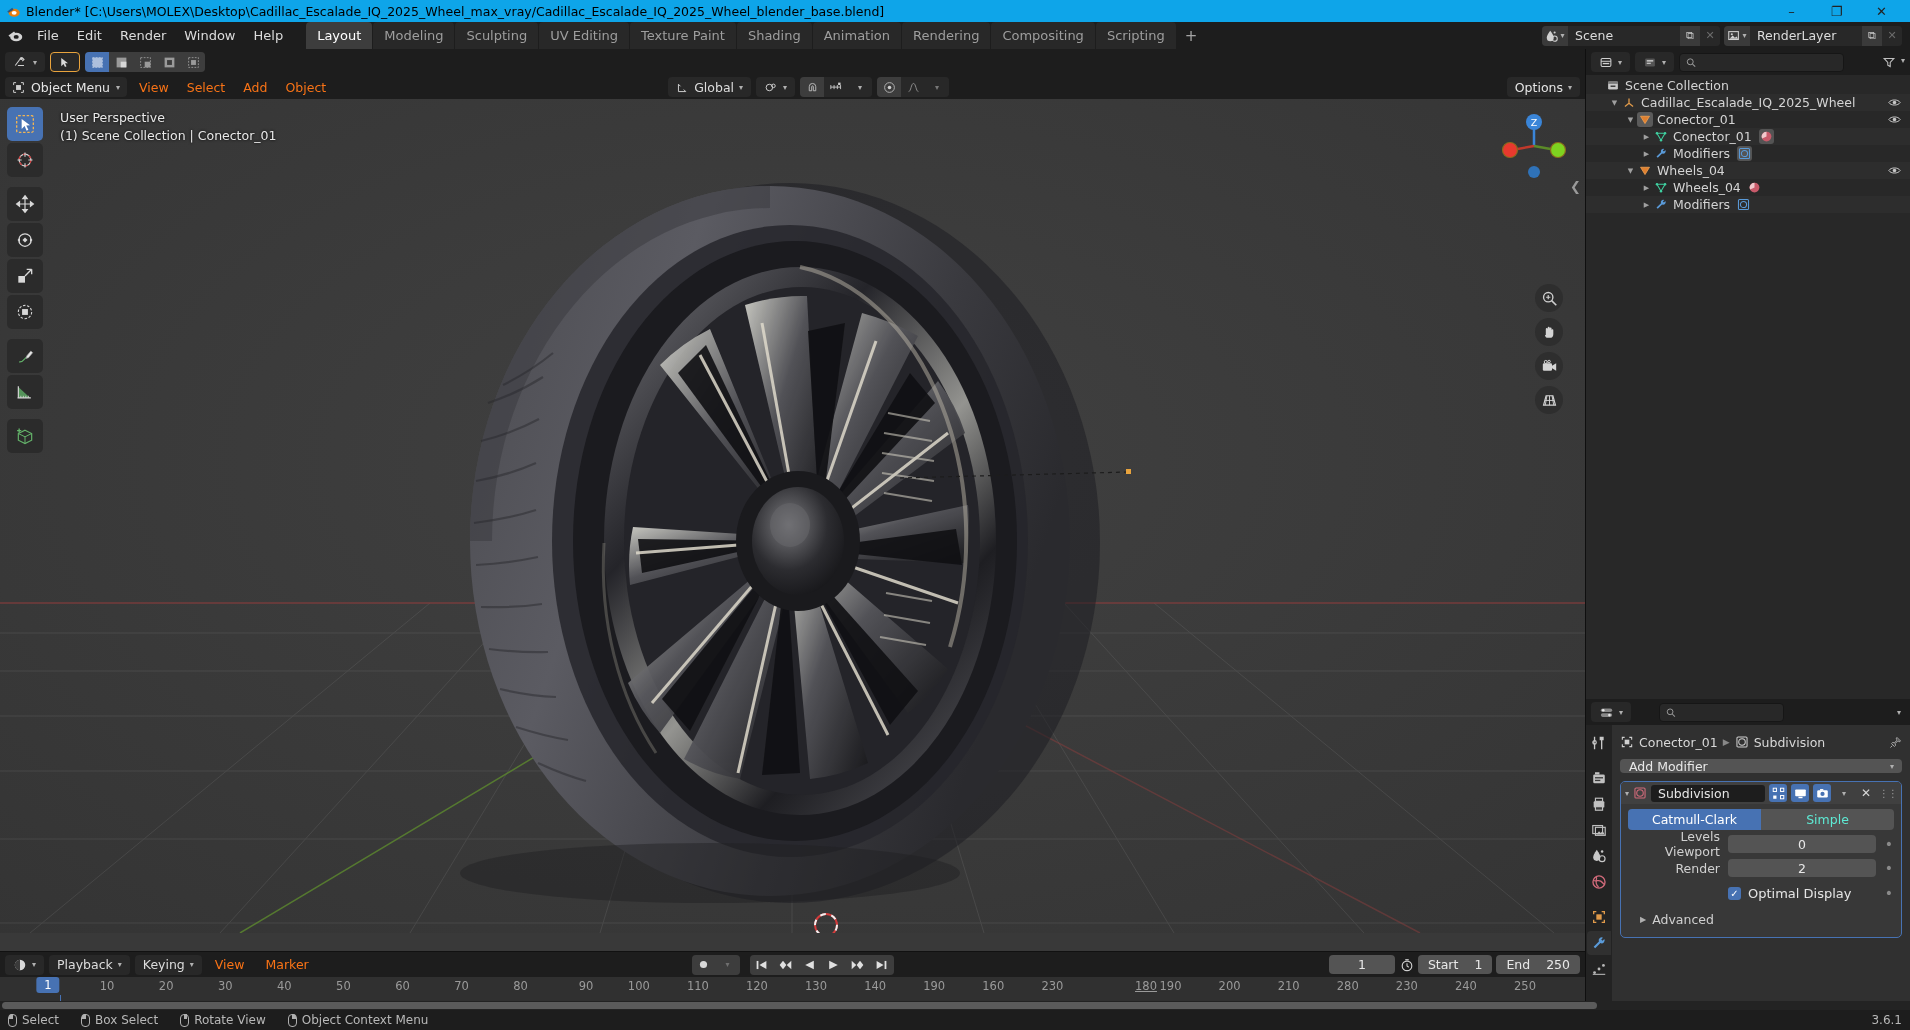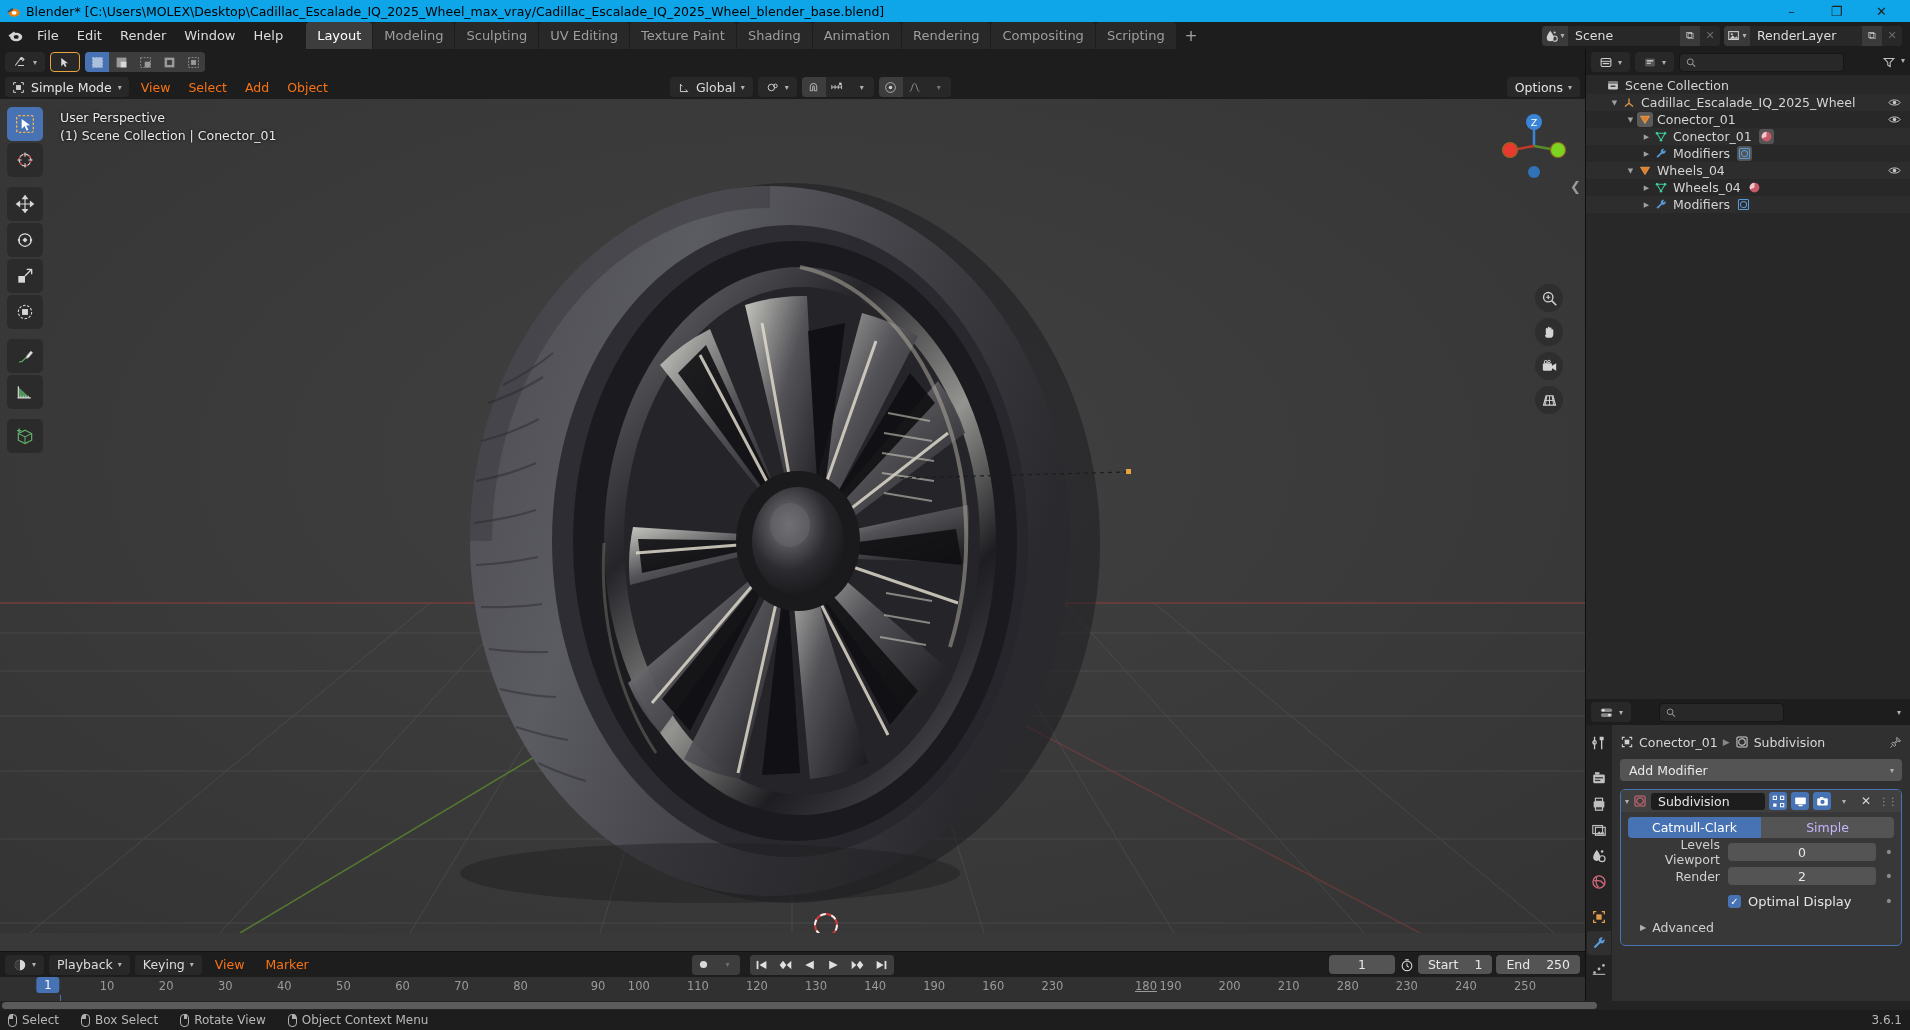--- a/index.html
+++ b/index.html
@@ -124,32 +124,32 @@
   .props-header { height:26px; background:#1d1d1d; display:flex; align-items:center; gap:6px; padding:0 5px; flex:0 0 26px; }
   .props-main { flex:1; display:flex; min-height:0; }
   .props-tabs { width:26px; flex:0 0 26px; background:#232323; display:flex; flex-direction:column; align-items:center; padding-top:6px; gap:2px; }
   .ptab { width:24px; height:24px; display:flex; align-items:center; justify-content:center; border-radius:4px 0 0 4px; }
   .ptab.active { background:#303030; }
   .ptab-gap { height:7px; }
   .props-content { flex:1; padding:6px 8px 0; overflow:hidden; }
   .breadcrumb { display:flex; align-items:center; gap:5px; height:22px; font-size:12.5px; color:#d8d8d8; }
   .bc-sep { color:#888; font-size:9px; }
   .add-mod {
-    margin-top:6px; height:22px; background:#545454; border-radius:4px; display:flex;
+    margin-top:6px; height:14px; background:#545454; border-radius:4px; display:flex;
     align-items:center; padding:0 9px; font-size:12.5px; color:#e8e8e8; position:relative;
   }
   .add-mod .chev { position:absolute; right:8px; }
   .mod-panel { margin-top:8px; border:1px solid #4772b3; border-radius:5px; background:#383838; overflow:hidden; }
   .mod-head { height:22px; background:#404040; display:flex; align-items:center; gap:4px; padding:0 4px; }
   .mod-name { background:#1d1d1d; border-radius:3px; height:17px; flex:1; display:flex; align-items:center; padding:0 7px; font-size:12.5px; color:#e5e5e5; }
   .mod-ibtn { width:18px;height:18px;display:flex;align-items:center;justify-content:center;border-radius:3px; }
   .mod-ibtn.on { background:#4772b3; }
   .mod-body { padding:5px 7px 8px; }
   .seg { display:flex; height:21px; border-radius:4px; overflow:hidden; }
-  .seg > div { flex:1; display:flex; align-items:center; justify-content:center; font-size:12.5px; background:#545454; color:#c4b5fd; }
+  .seg > div { flex:1; display:flex; align-items:center; justify-content:center; font-size:12.5px; background:#545454; color:#5eead4; }
   .seg > div.on { background:#4772b3; color:#ffffff; }
   .prop-row { display:flex; align-items:center; height:20px; margin-top:4px; gap:8px; }
   .prop-label { width:92px; text-align:right; font-size:12.5px; color:#d0d0d0; }
   .prop-val { flex:1; background:#545454; border-radius:4px; height:18px; display:flex; align-items:center; justify-content:center; font-size:12.5px; color:#e8e8e8; }
   .prop-dot { width:10px; text-align:center; color:#8a8a8a; font-size:14px; line-height:10px; }
   .chk-row { display:flex; align-items:center; height:20px; margin-top:5px; gap:7px; padding-left:100px; }
   .chk { width:13px;height:13px;background:#4772b3;border-radius:3px;display:flex;align-items:center;justify-content:center;color:#fff;font-size:10px; }
   .adv-row { display:flex; align-items:center; gap:6px; height:20px; margin-top:6px; padding-left:12px; font-size:12.5px; color:#d0d0d0; }
 
   
@@ -292,21 +292,21 @@
           </div>
         </div>
       </div>
 
       <div class="vp-header2">
         <div class="mode-pill">
           <svg width="13" height="13" viewBox="0 0 16 16">
               <path d="M2 5 V2 H5 M11 2 h3 v3 M14 11 v3 h-3 M5 14 H2 v-3" stroke="#d0d0d0" stroke-width="1.2" fill="none"></path>
               <rect x="5" y="5" width="6" height="6" fill="#d0d0d0"></rect>
             </svg>
-          <span>Simple Mode</span>
+          <span>Object Menu</span>
           <span class="chev">▾</span>
         </div>
         <div id="vp-menus" style="display:flex;gap:2px">
             <div class="txtmenu">View</div>
             <div class="txtmenu">Select</div>
             <div class="txtmenu">Add</div>
             <div class="txtmenu">Object</div>
           </div>
 
         <div style="display:flex;align-items:center;gap:5px;margin-left:330px">
@@ -735,21 +735,21 @@
               <div class="tl-cur-line"></div>
             </div>
             <div class="tl-tick" style="left: 107.08px;">10</div>
             <div class="tl-tick" style="left: 166.16px;">20</div>
             <div class="tl-tick" style="left: 225.24px;">30</div>
             <div class="tl-tick" style="left: 284.32px;">40</div>
             <div class="tl-tick" style="left: 343.4px;">50</div>
             <div class="tl-tick" style="left: 402.48px;">60</div>
             <div class="tl-tick" style="left: 461.56px;">70</div>
             <div class="tl-tick" style="left: 520.64px;">80</div>
-            <div class="tl-tick" style="left: 598px;">90</div>
+            <div class="tl-tick" style="left: 586px;">90</div>
             <div class="tl-tick" style="left: 638.8px;">100</div>
             <div class="tl-tick" style="left: 697.88px;">110</div>
             <div class="tl-tick" style="left: 756.96px;">120</div>
             <div class="tl-tick" style="left: 816.04px;">130</div>
             <div class="tl-tick" style="left: 875.12px;">140</div>
             <div class="tl-tick" style="left: 934.2px;">190</div>
             <div class="tl-tick" style="left: 993.28px;">160</div>
             <div class="tl-tick" style="left: 1052.36px;">230</div>
             <div class="tl-tick" style="left: 1146px; text-decoration: underline;">180</div>
             <div class="tl-tick" style="left: 1170.52px;">190</div>

